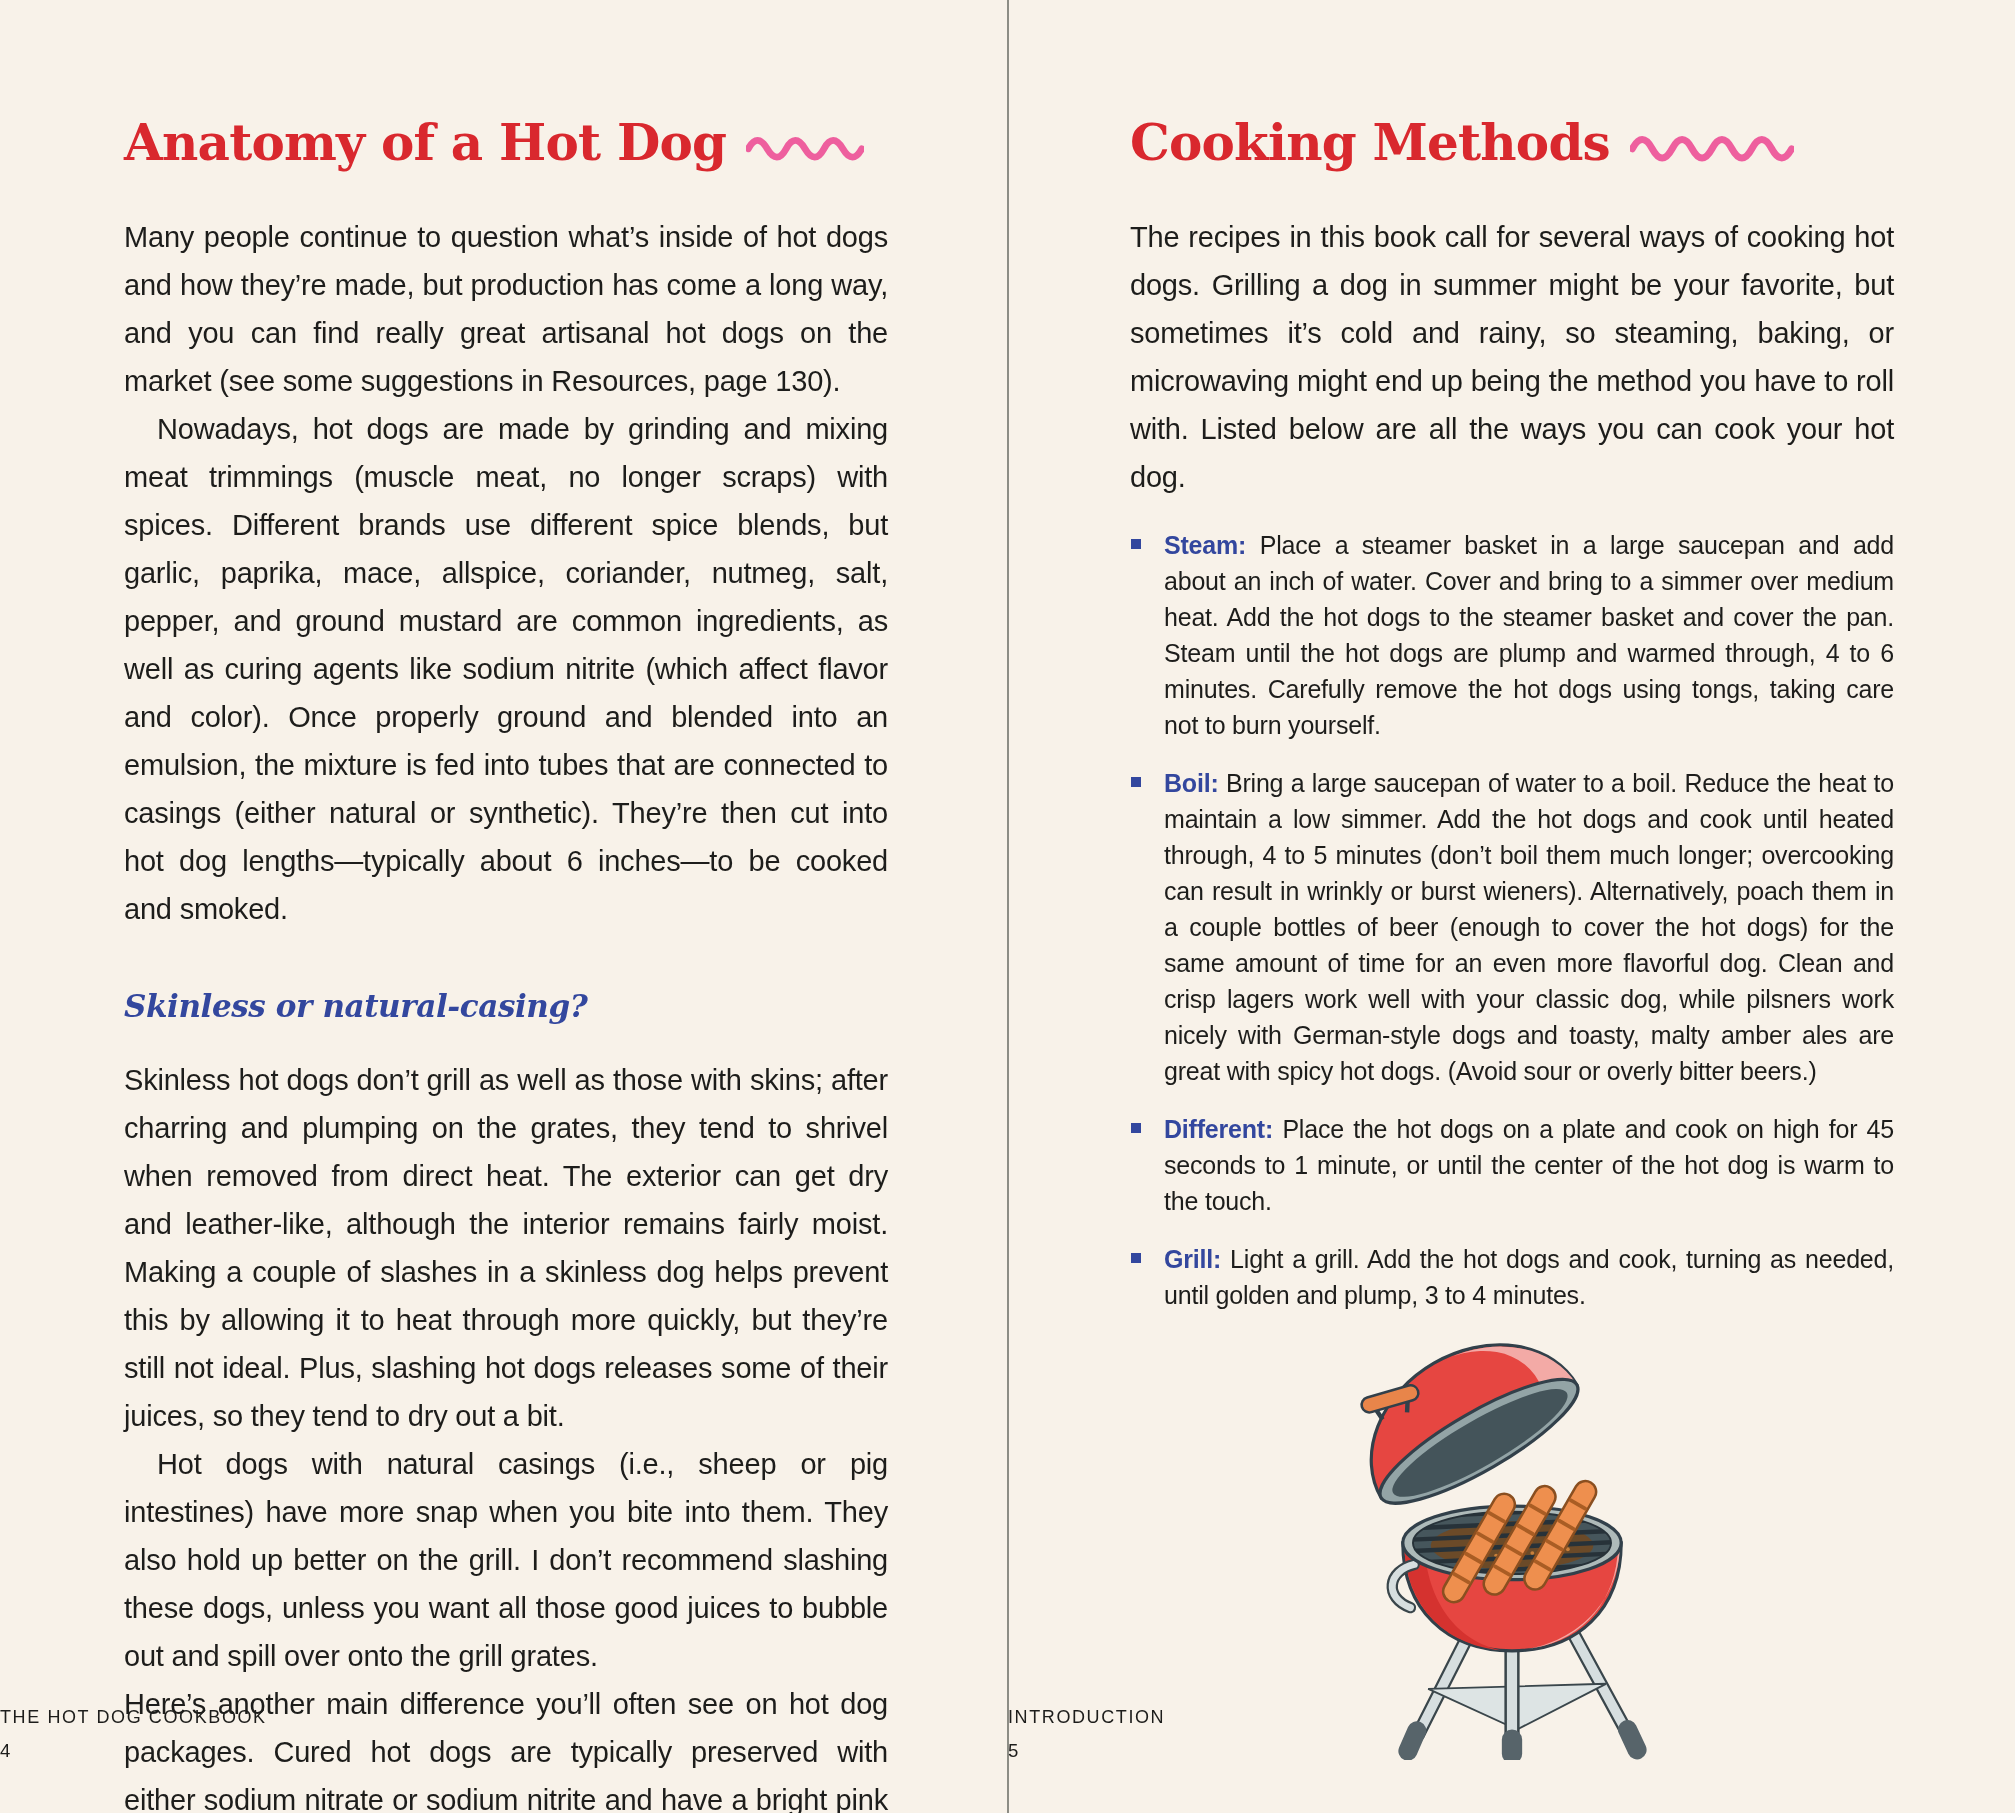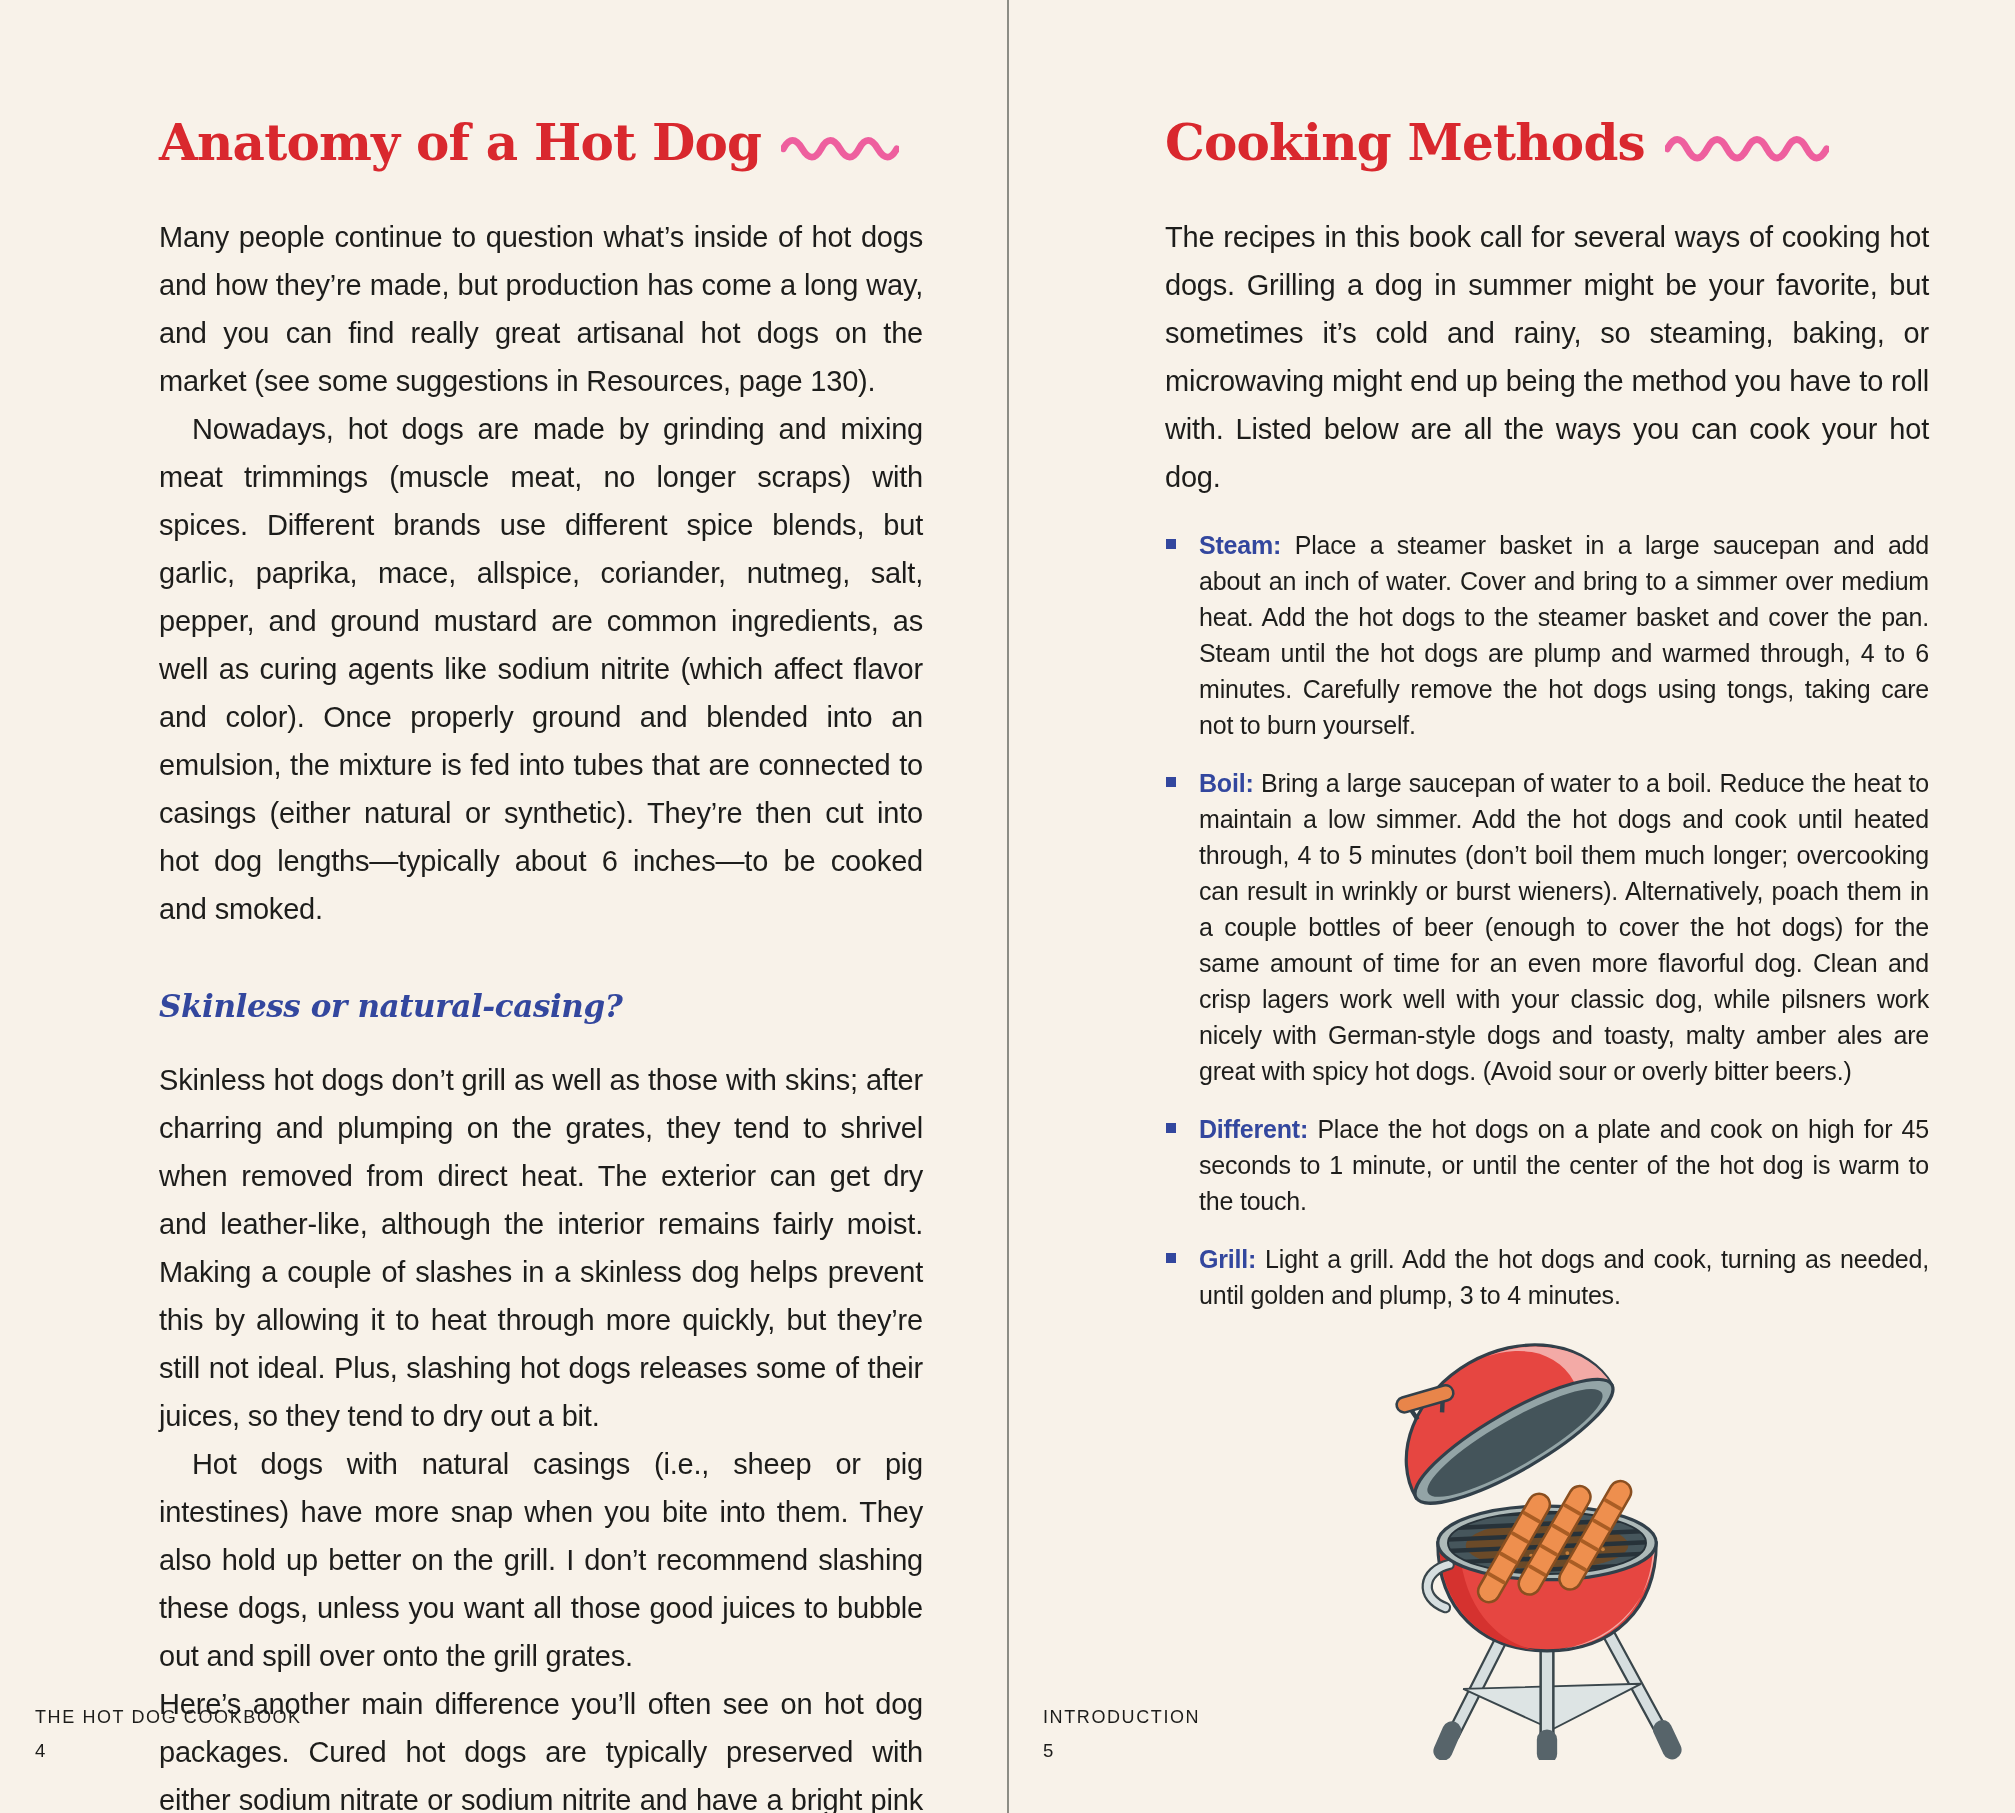--- a/index.html
+++ b/index.html
@@ -4,21 +4,21 @@
 <style>
   html,body{margin:0;padding:0;}
   body{
     width:2015px;height:1814px;position:relative;overflow:hidden;
     background:#f8f2e9;
     font-family:"Liberation Sans",sans-serif;
     color:#1d1d1b;
     -webkit-font-smoothing:antialiased;
   }
   .divider{position:absolute;left:1007px;top:0;width:2.3px;height:1814px;background:#8d8d85;}
-  .page{position:absolute;top:0;height:1814px;width:1008px;box-sizing:border-box;margin-left:35px;}
+  .page{position:absolute;top:0;height:1814px;width:1008px;box-sizing:border-box;}
   .page.left{left:0;padding:116px 120px 0 124px;}
   .page.right{left:1008px;padding:116px 122px 8px 122px;}
 
   .title-row{display:flex;align-items:center;gap:20px;}
   .page-title{
     font-family:"DejaVu Serif",serif;font-weight:700;
     font-size:50px;line-height:54px;color:#d9282e;margin:0;letter-spacing:-0.8px;
     white-space:nowrap;
   }
   .squiggle{flex:0 0 auto;margin-top:9.3px;}

